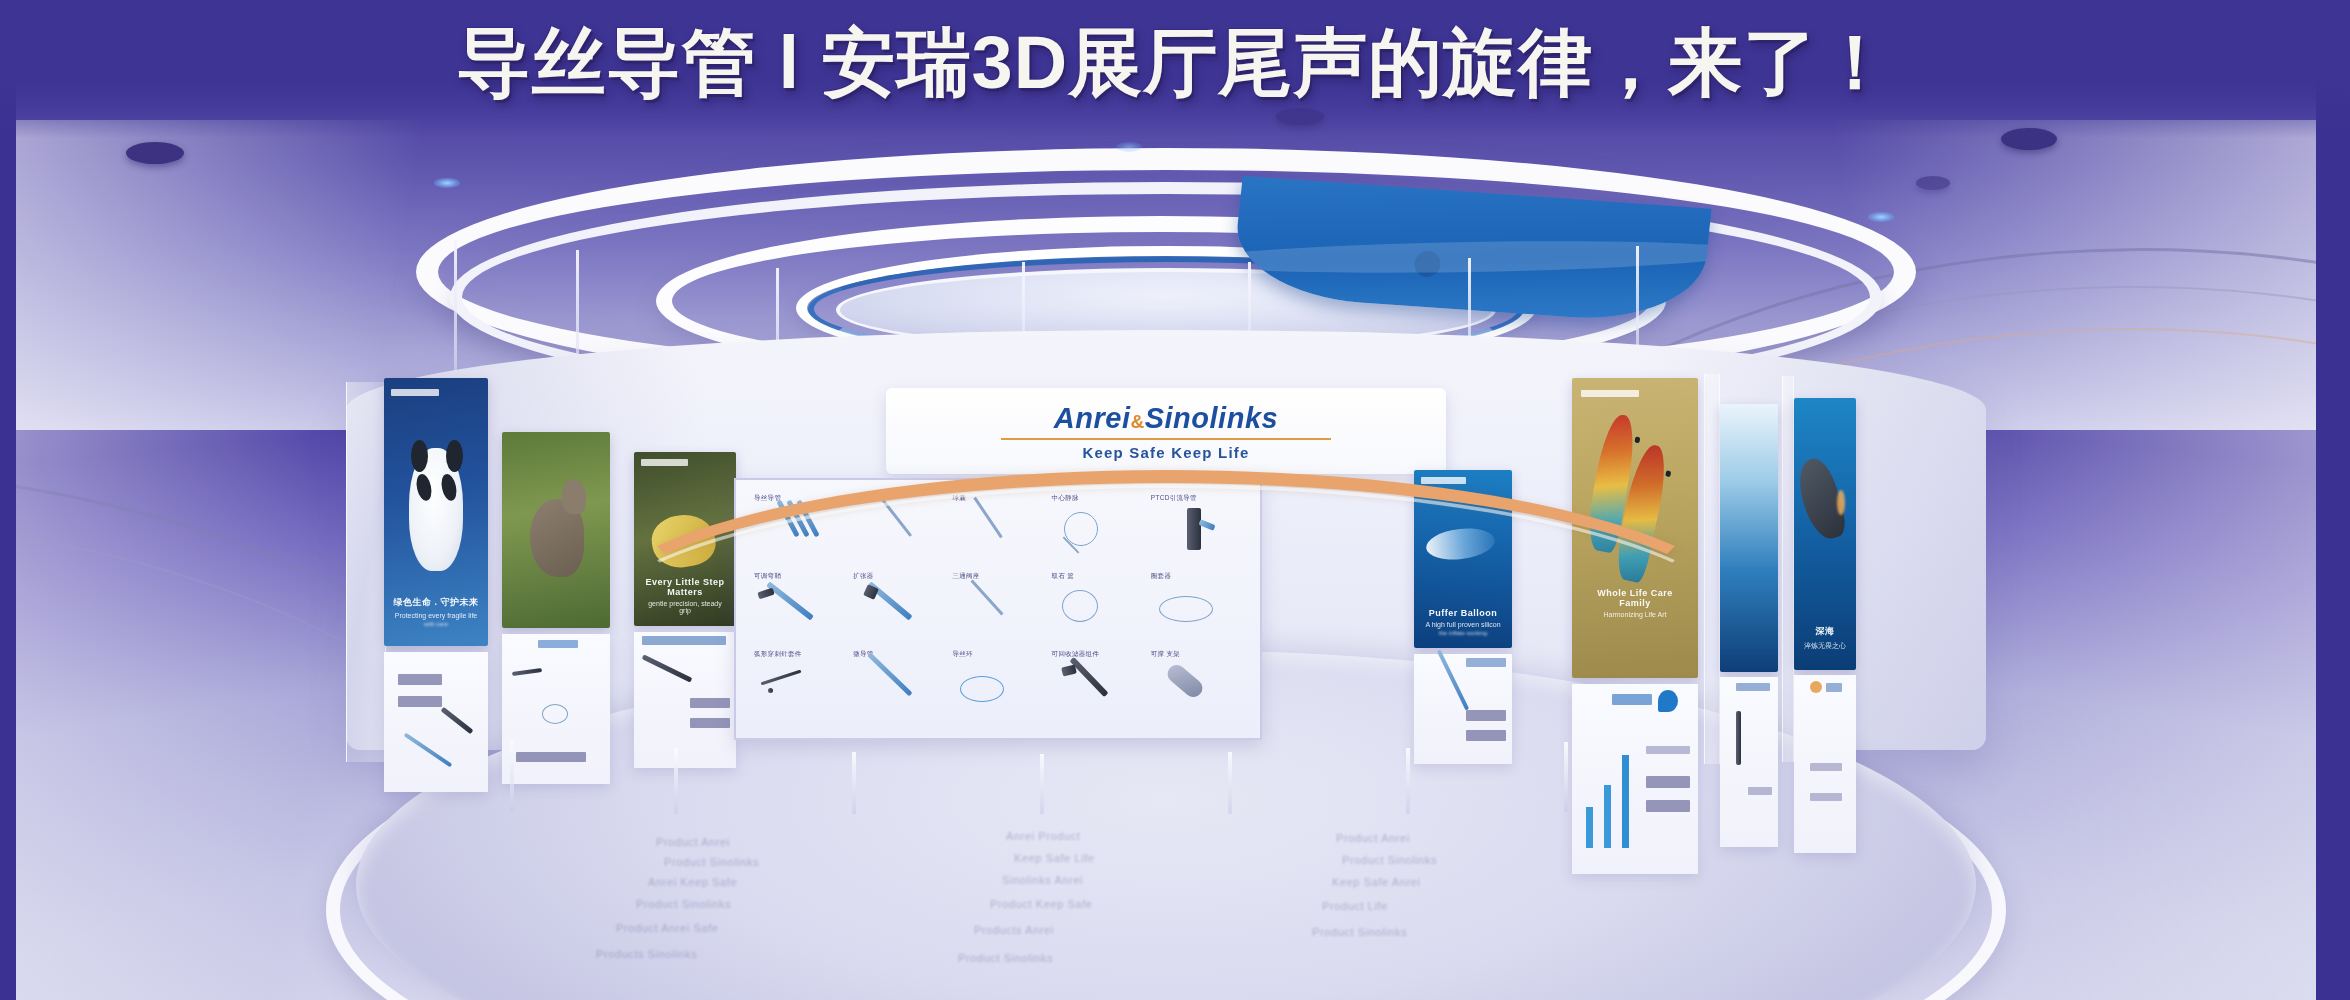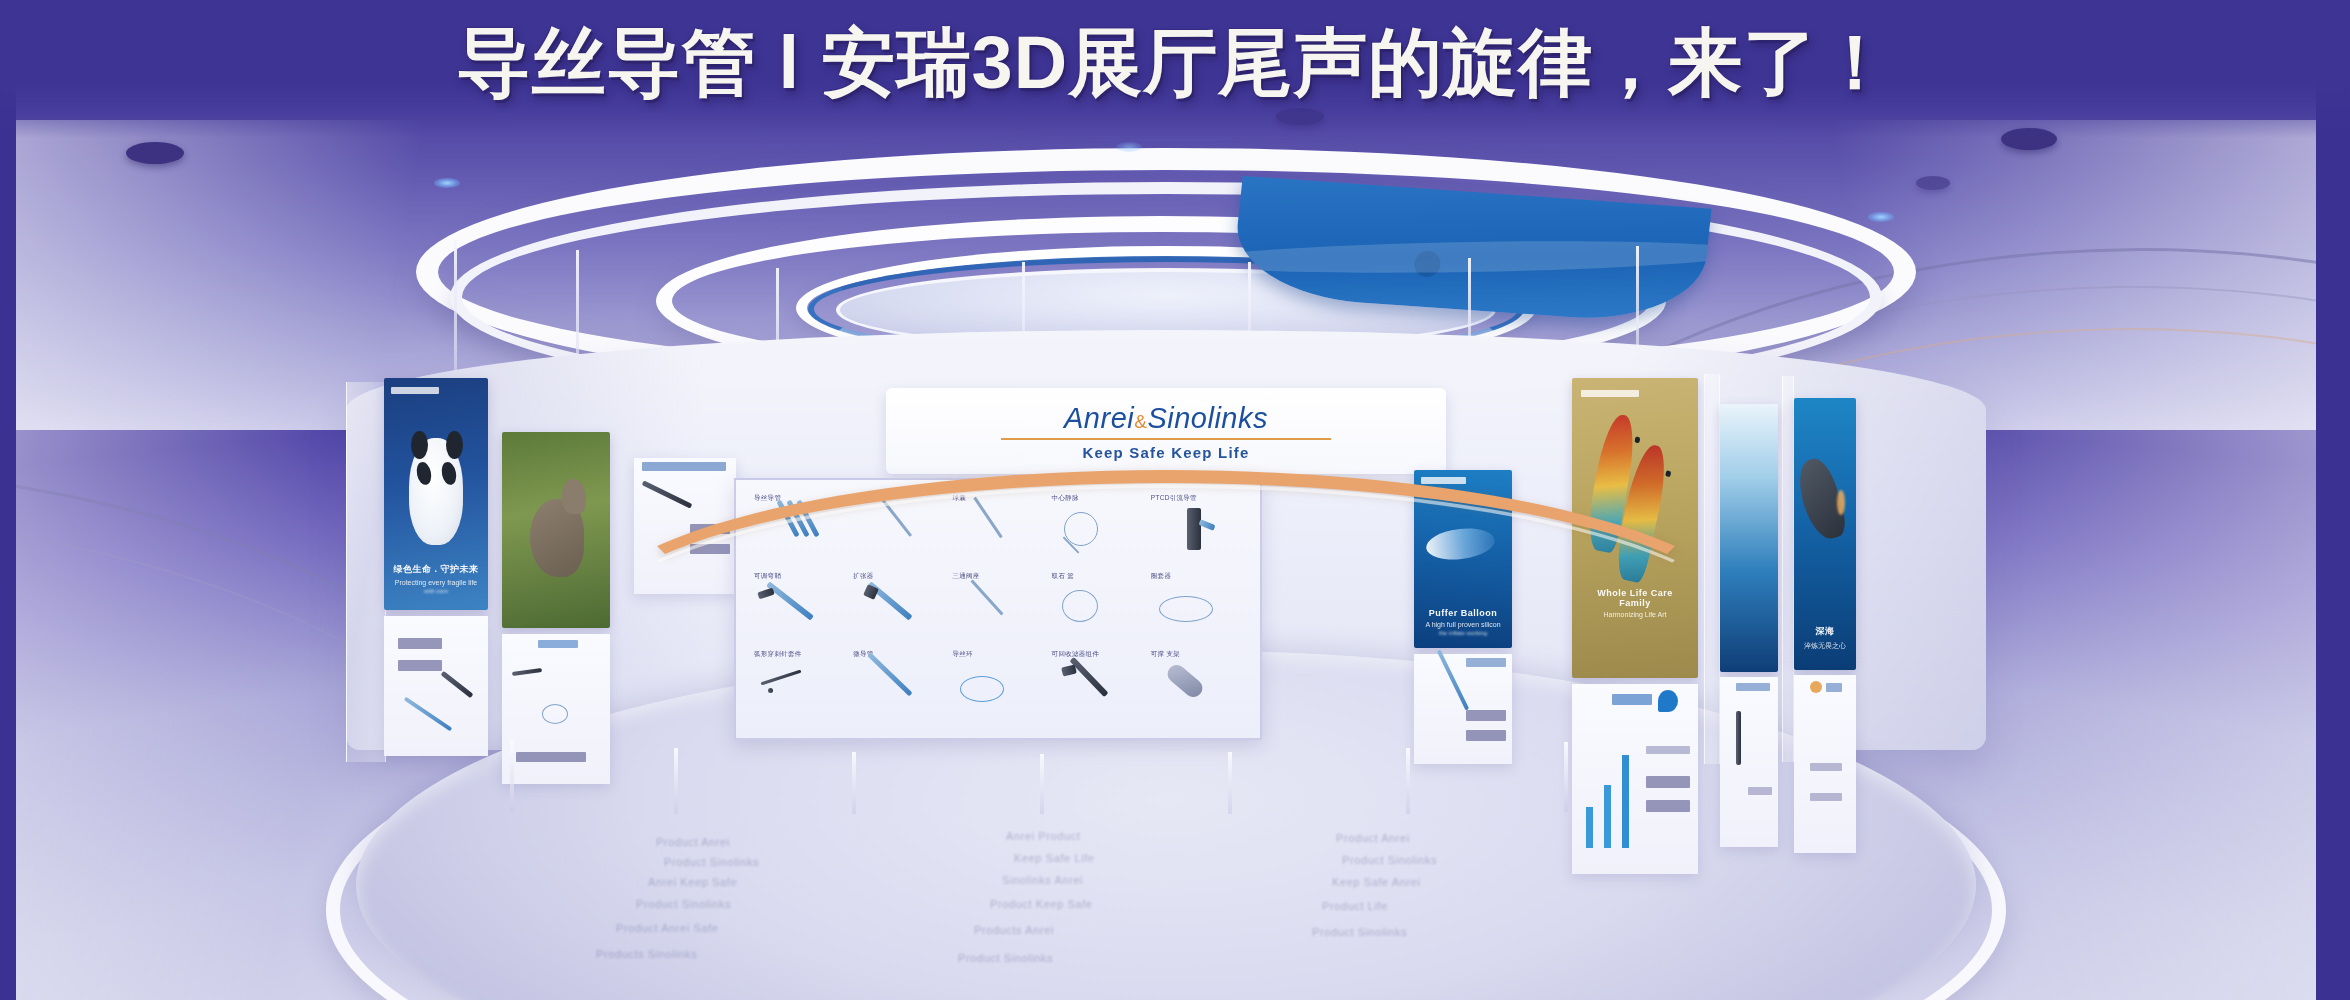--- a/index.html
+++ b/index.html
@@ -135,21 +135,21 @@
   .sign{
     position:absolute; left:50%; transform:translateX(-50%);
     top:388px; width:560px; height:86px;
     background:linear-gradient(180deg,#ffffff 0%, #f7f8fd 100%);
     border-radius:6px;
     box-shadow:0 5px 14px rgba(110,105,165,.20);
     display:flex; flex-direction:column; align-items:center; justify-content:center;
     z-index:14;
   }
   .sign-name{
-    font-size:29px; font-weight:normal; font-style:italic;
+    font-size:29px; font-weight:bold; font-style:italic;
     color:#1c4f9e; letter-spacing:.5px; white-space:nowrap;
   }
   .sign-name .amp{ font-size:19px; color:#e08a2e; font-style:normal; }
   .sign-rule{ width:330px; height:2px; background:#e19a46; margin:3px 0 4px; }
   .sign-tag{ font-size:15px; font-weight:bold; color:#26549c; letter-spacing:1.2px; }
 
   
   .panel{ position:absolute; z-index:16; }
   .poster{
     width:100%; border-radius:2px; position:relative; overflow:hidden;
@@ -363,21 +363,21 @@
 
     <div class="sign">
       <div class="sign-name">
         <span>Anrei</span><span class="amp">&amp;</span><span>Sinolinks</span>
       </div>
       <div class="sign-rule"></div>
       <div class="sign-tag">Keep Safe Keep Life</div>
     </div>
 
     <div class="panel" style="left:368px; top:378px; width:104px;">
-      <div class="poster p-panda" style="height:232px;">
+      <div class="poster p-panda" style="height:268px;">
         <div class="poster-logo"></div>
         <div class="panda-body"></div>
         <div class="panda-ear" style="left:26%;"></div>
         <div class="panda-ear" style="left:60%;"></div>
         <div class="panda-eye" style="left:32%;"></div>
         <div class="panda-eye" style="left:56%;"></div>
         <div class="poster-cap">
           <span class="l1">绿色生命 . 守护未来</span>
           <span class="l2">Protecting every fragile life</span>
           <span class="l3">with care</span>
@@ -398,20 +398,28 @@
       </div>
       <div class="panel-board" style="height:150px; margin-top:6px;">
         <div class="cn-small" style="position:absolute; left:36px; top:6px; width:40px; height:8px; background:rgba(50,110,190,.55);"></div>
         <div class="dev dev-dark" style="left:10px; top:36px; width:30px; height:4px; transform:rotate(-8deg);"></div>
         <div class="dev dev-loop" style="left:40px; top:70px; width:26px; height:20px;"></div>
         <div class="cn-line" style="position:absolute; left:14px; top:118px; width:70px; height:10px;"></div>
       </div>
     </div>
 
     <div class="panel" style="left:618px; top:452px; width:102px;">
+      <div class="poster p-frog" style="height:174px;">
+        <div class="poster-logo"></div>
+        <div class="frog-body"></div>
+        <div class="poster-cap">
+          <span class="l1">Every Little Step Matters</span>
+          <span class="l2">gentle precision, steady grip</span>
+        </div>
+      </div>
       <div class="panel-board" style="height:136px; margin-top:6px;">
         <div class="cn-line" style="position:absolute; left:8px; top:4px; width:84px; height:9px; background:rgba(50,100,175,.55);"></div>
         <div class="dev dev-dark" style="left:6px; top:34px; width:54px; height:5px; transform:rotate(26deg);"></div>
         <div class="cn-line" style="position:absolute; left:56px; top:66px; width:40px; height:10px;"></div>
         <div class="cn-line" style="position:absolute; left:56px; top:86px; width:40px; height:10px;"></div>
       </div>
     </div>
 
     <div class="prod-board">
       <div class="prod-grid">

